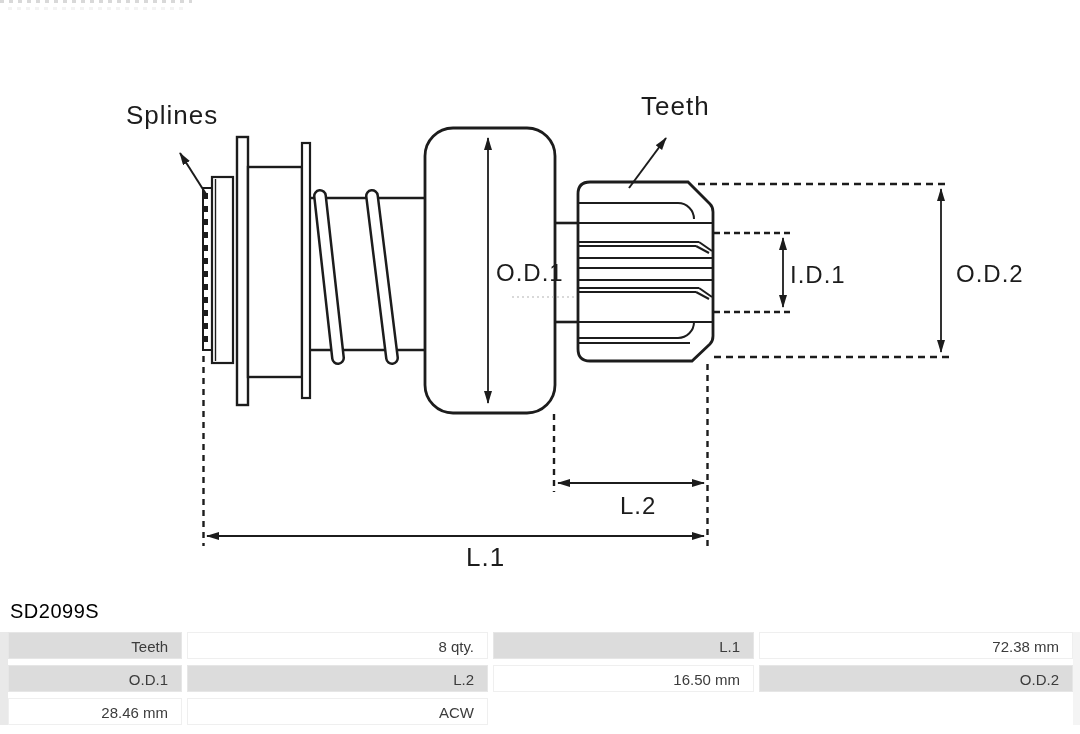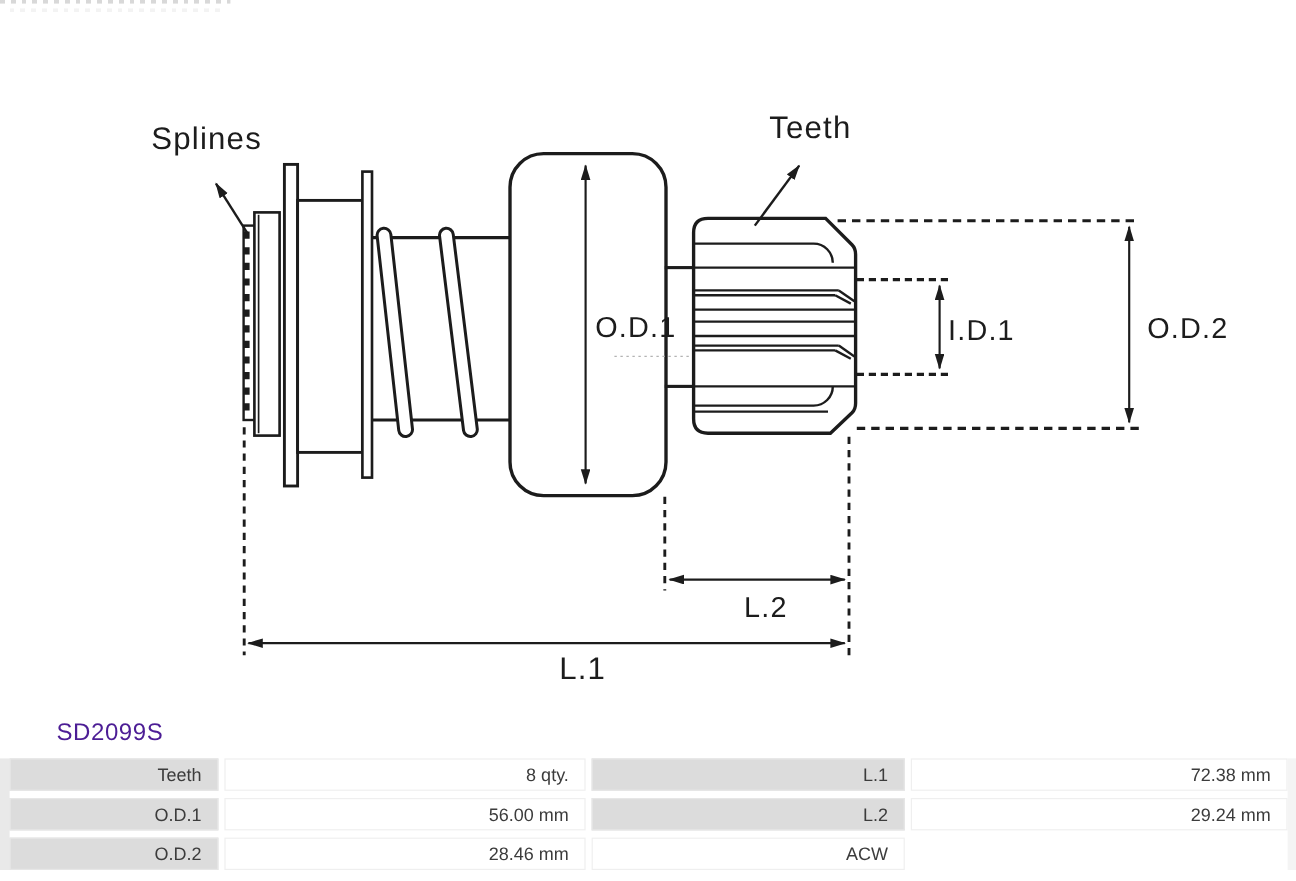--- a/index.html
+++ b/index.html
@@ -10,21 +10,21 @@
   .edge-artifact{position:absolute;left:0;top:0;width:192px;height:12px;}
   .edge-artifact .r1{position:absolute;left:0;top:0;height:3px;width:192px;
       background:repeating-linear-gradient(90deg,#b9b9b9 0 4px,transparent 4px 9px);opacity:.55;}
   .edge-artifact .r2{position:absolute;left:8px;top:7px;height:3px;width:180px;
       background:repeating-linear-gradient(90deg,#cfcfcf 0 4px,transparent 4px 9px);opacity:.25;}
 
   .diagram-wrap{position:absolute;left:0;top:0;width:1080px;height:590px;}
   svg text{font-family:"Liberation Sans",sans-serif;letter-spacing:1px;fill:#1c1c1c;}
 
   .part-number{position:absolute;left:10px;top:600px;font-size:20px;
-      color:#4c1d95;letter-spacing:.5px;margin-left:37px;}
+      color:#000000;letter-spacing:.5px;}
 
   .spec-table{position:absolute;left:0;top:632px;right:0;
       display:grid;grid-template-columns:174px 301px 261px 1fr;
       column-gap:5px;row-gap:6px;
       border-left:8px solid #e9e9e9;border-right:7px solid #f4f4f4;
       font-size:15px;color:#3c3c3c;}
   .spec-table .cell{height:27px;line-height:27px;text-align:right;
       padding-right:13px;box-sizing:border-box;overflow:hidden;}
   .spec-table .lbl{background:#dcdcdc;border:1px solid #e6e6e6;}
   .spec-table .val{background:#ffffff;border:1px solid #efefef;}
@@ -144,20 +144,19 @@
 
 <div class="part-number">SD2099S</div>
 
 <div class="spec-table">
   <div class="cell lbl">Teeth</div>
   <div class="cell val">8 qty.</div>
   <div class="cell lbl">L.1</div>
   <div class="cell val">72.38 mm</div>
 
   <div class="cell lbl">O.D.1</div>
-  <div class="cell val">56.00 mm</div>
   <div class="cell lbl">L.2</div>
-  <div class="cell val">29.24 mm</div>
+  <div class="cell val">16.50 mm</div>
 
   <div class="cell lbl">O.D.2</div>
   <div class="cell val">28.46 mm</div>
   <div class="cell val">ACW</div>
 </div>
 
 </body></html>

